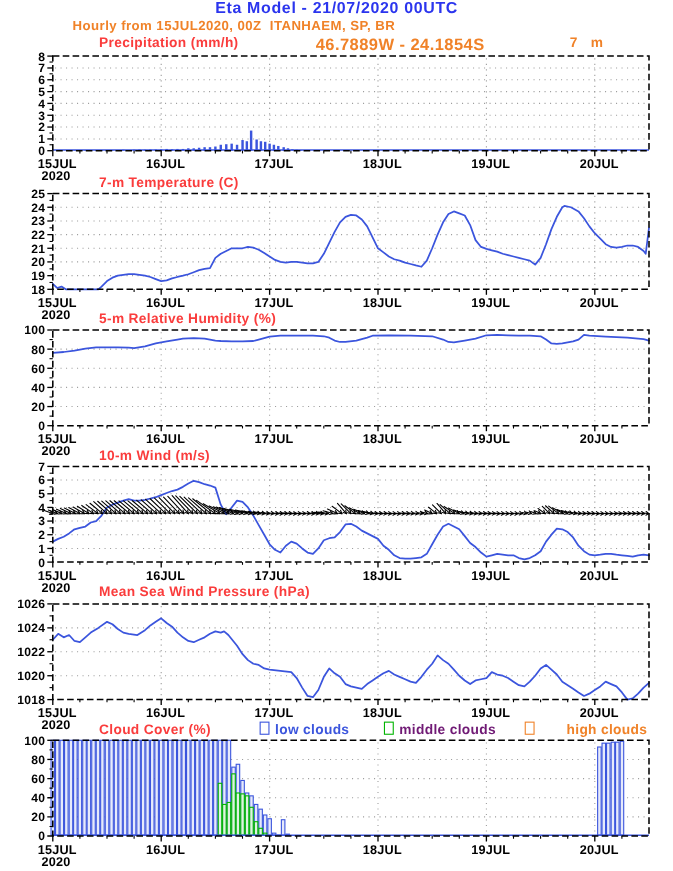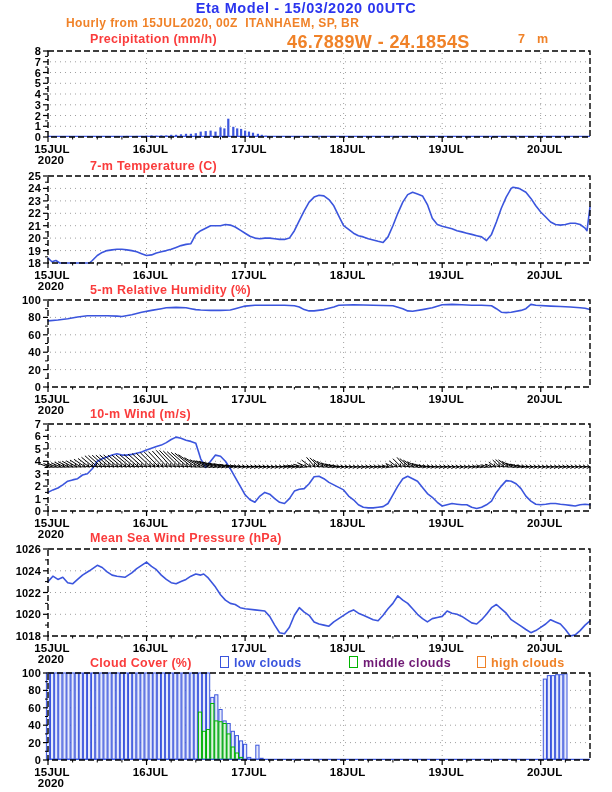--- a/index.html
+++ b/index.html
@@ -1,58 +1,58 @@
 <!DOCTYPE html>
 <html><head>
 <meta charset="utf-8">
 <style>
   html,body{margin:0;padding:0;background:#fff;}
   .page{position:relative;width:612px;height:792px;background:#fff;overflow:hidden;
         font-family:"Liberation Sans",sans-serif;font-weight:bold;}
   .hdr{position:absolute;white-space:pre;}
   .title{top:0px;left:0;width:612px;text-align:center;font-size:14.5px;color:#2b35ee;letter-spacing:.6px;}
   .subtitle{top:16px;left:66px;font-size:12px;color:#f08228;letter-spacing:.4px;}
-  .coords{top:32px;left:287px;font-size:18px;color:#f08228;letter-spacing:.4px;}
+  .coords{top:32px;left:287px;font-size:15px;color:#f08228;letter-spacing:.4px;}
   .elev{top:32px;left:518px;font-size:12.5px;color:#f08228;letter-spacing:.4px;}
   .ptitle{position:absolute;left:74px;font-size:12.5px;color:#fa3c3c;letter-spacing:.3px;white-space:pre;
           border-bottom:0;padding-left:16px;}
   .pt0{top:32px}.pt1{top:159px}.pt2{top:283px}.pt3{top:407px}.pt4{top:531px}.pt5{top:656px}
   .legend-item{position:absolute;top:656px;font-size:12.5px;letter-spacing:.3px;white-space:pre;}
-  .li0{left:220px}.li1{left:349px}.li2{left:477px}
+  .li0{left:236px}.li1{left:349px}.li2{left:477px}
   .legend-box{display:inline-block;width:7px;height:10px;border:1.6px solid #000;
               margin-right:5px;vertical-align:-1px;background:#fff;}
   svg{position:absolute;top:0;left:0;}
   .grid{stroke:#9f9f9f;stroke-width:1;stroke-dasharray:1 4;fill:none;}
   .frame{stroke:#000;stroke-width:1.4;stroke-dasharray:6 3;fill:none;}
   .tick{stroke:#000;stroke-width:1.2;}
   .mtick{stroke:#000;stroke-width:1;}
   .ylab{font:bold 11px "Liberation Sans",sans-serif;fill:#000;text-anchor:end;letter-spacing:.2px;}
   .xlab{font:bold 11.5px "Liberation Sans",sans-serif;fill:#000;text-anchor:middle;letter-spacing:.2px;}
   .bline{fill:none;stroke-width:1.6;stroke-linejoin:round;stroke-linecap:round;}
   .barb{stroke:#000;stroke-width:1;fill:none;stroke-linecap:round;}
 </style>
 </head>
 <body>
 
 <div class="page">
-  <div class="hdr title">Eta Model - 15/03/2020 00UTC</div>
+  <div class="hdr title">Eta Model - 21/07/2020 00UTC</div>
   <div class="hdr subtitle">Hourly from 15JUL2020, 00Z  ITANHAEM, SP, BR</div>
   <div class="hdr coords">46.7889W - 24.1854S</div>
   <div class="hdr elev">7   m</div>
 
   <div class="ptitle pt0">Precipitation (mm/h)</div>
   <div class="ptitle pt1">7-m Temperature (C)</div>
   <div class="ptitle pt2">5-m Relative Humidity (%)</div>
   <div class="ptitle pt3">10-m Wind (m/s)</div>
   <div class="ptitle pt4">Mean Sea Wind Pressure (hPa)</div>
   <div class="ptitle pt5">Cloud Cover (%)</div>
 
   <div class="legend-item li0"><span class="legend-box" style="border-color: rgb(59, 85, 221);"></span><span style="color: rgb(59, 85, 221);">low clouds</span></div>
   <div class="legend-item li1"><span class="legend-box" style="border-color: rgb(0, 180, 0);"></span><span style="color: #701a75; text-align: right;">middle clouds</span></div>
-  <div class="legend-item li2"><span class="legend-box" style="border-color: rgb(240, 130, 40);"></span><span style="color: rgb(240, 130, 40);">high clouds</span></div>
+  <div class="legend-item li2"><span class="legend-box" style="border-color: rgb(240, 130, 40);"></span><span style="color: rgb(240, 130, 40); margin-left: 24px;">high clouds</span></div>
 
   <svg id="chart" width="612" height="792">
       <line x1="50" x2="588" y1="126.3" y2="126.3" class="grid"></line>
       <line x1="50" x2="588" y1="115.5" y2="115.5" class="grid"></line>
       <line x1="50" x2="588" y1="104.8" y2="104.8" class="grid"></line>
       <line x1="50" x2="588" y1="94.0" y2="94.0" class="grid"></line>
       <line x1="50" x2="588" y1="83.3" y2="83.3" class="grid"></line>
       <line x1="50" x2="588" y1="72.5" y2="72.5" class="grid"></line>
       <line x1="50" x2="588" y1="61.8" y2="61.8" class="grid"></line>
       <line x1="146.54545454545456" x2="146.54545454545456" y1="53" y2="135" class="grid"></line>

